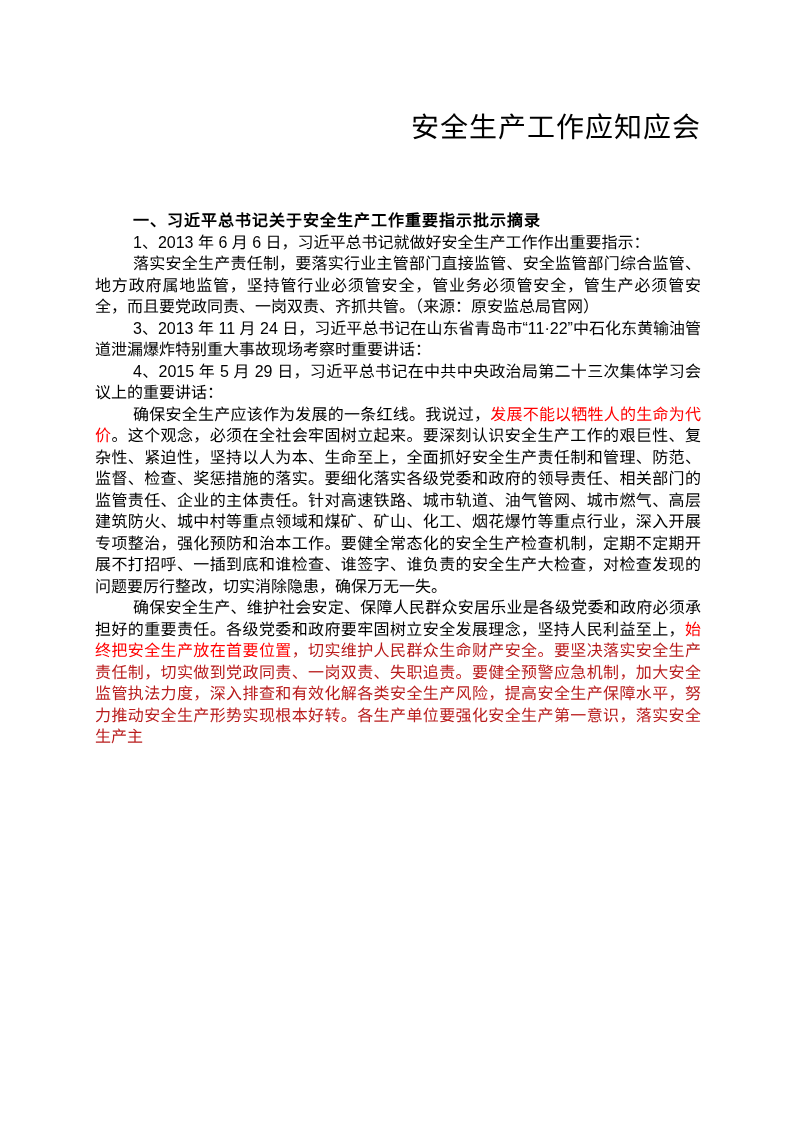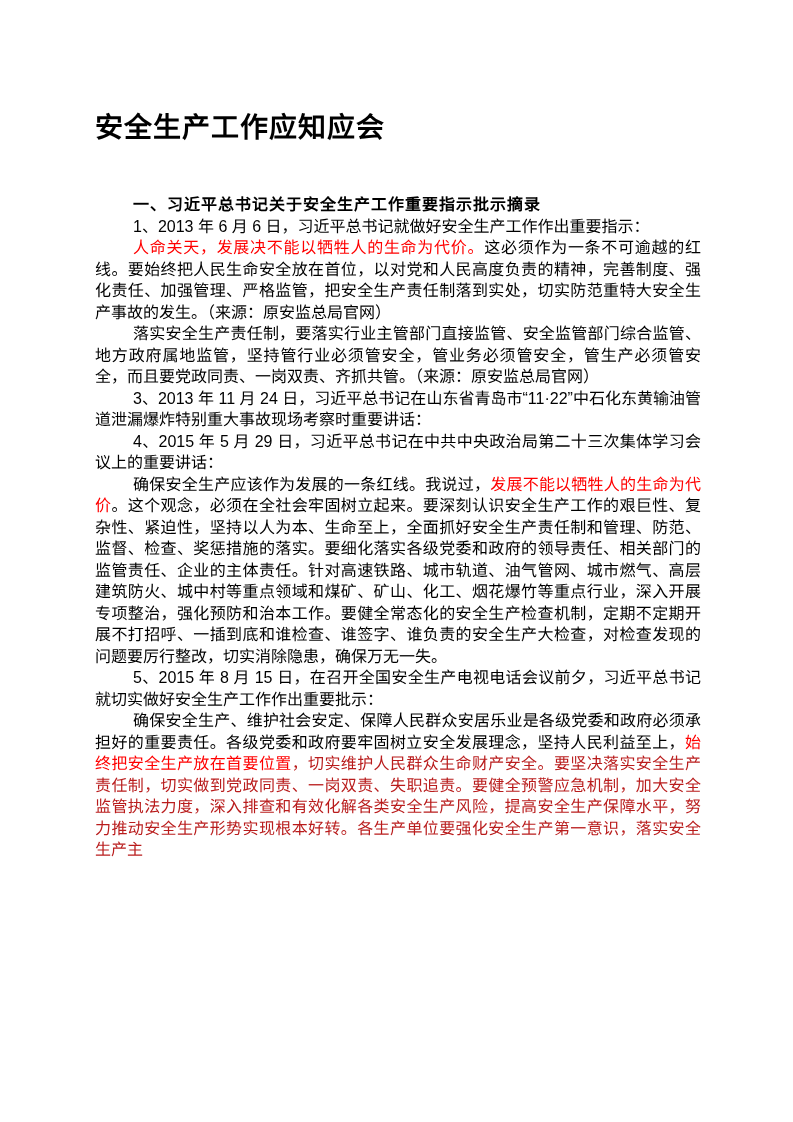--- a/index.html
+++ b/index.html
@@ -13,25 +13,25 @@
     height: 1122px;
     margin: 0 auto;
     background: #ffffff;
     box-sizing: border-box;
     padding: 112px 92px 0 95px;
     overflow: hidden;
     font-family: "Liberation Sans", "DejaVu Sans", sans-serif;
     color: #000000;
   }
   .doc-title {
-    margin: 0 0 50px 0;
+    margin: 0 0 66px 0;
     font-size: 28px;
     line-height: 32px;
-    font-weight: bold;
-    text-align: left;
+    font-weight: normal;
+    text-align: right;
     letter-spacing: 1px;
   }
   .doc-body p.para {
     margin: 0;
     font-size: 16px;
     line-height: 21.5px;
     text-indent: 38px;
     text-align: justify;
     word-break: break-all;
   }
@@ -44,21 +44,19 @@
   }
 </style>
 </head>
 <body>
 
 <main class="page">
   <h1 class="doc-title">安全生产工作应知应会</h1>
   <section id="doc-body" class="doc-body">
       <p class="para heading"><span style="color: rgb(0, 0, 0);">一、习近平总书记关于安全生产工作重要指示批示摘录</span></p>
       <p class="para body"><span style="color: rgb(0, 0, 0);">1、2013 年 6 月 6 日，习近平总书记就做好安全生产工作作出重要指示：</span></p>
-      <p class="para body"><span class="red" style="color: rgb(255, 0, 0);">人命关天，发展决不能以牺牲人的生命为代价。</span><span style="color: rgb(0, 0, 0);">这必须作为一条不可逾越的红线。要始终把人民生命安全放在首位，以对党和人民高度负责的精神，完善制度、强化责任、加强管理、严格监管，把安全生产责任制落到实处，切实防范重特大安全生产事故的发生。（来源：原安监总局官网）</span></p>
       <p class="para body"><span style="color: rgb(0, 0, 0);">落实安全生产责任制，要落实行业主管部门直接监管、安全监管部门综合监管、地方政府属地监管，坚持管行业必须管安全，管业务必须管安全，管生产必须管安全，而且要党政同责、一岗双责、齐抓共管。（来源：原安监总局官网）</span></p>
       <p class="para body"><span style="color: rgb(0, 0, 0);">3、2013 年 11 月 24 日，习近平总书记在山东省青岛市“11·22”中石化东黄输油管道泄漏爆炸特别重大事故现场考察时重要讲话：</span></p>
       <p class="para body"><span style="color: rgb(0, 0, 0);">4、2015 年 5 月 29 日，习近平总书记在中共中央政治局第二十三次集体学习会议上的重要讲话：</span></p>
       <p class="para body"><span style="color: rgb(0, 0, 0);">确保安全生产应该作为发展的一条红线。我说过，</span><span class="red" style="color: rgb(255, 0, 0);">发展不能以牺牲人的生命为代价</span><span style="color: rgb(0, 0, 0);">。这个观念，必须在全社会牢固树立起来。要深刻认识安全生产工作的艰巨性、复杂性、紧迫性，坚持以人为本、生命至上，全面抓好安全生产责任制和管理、防范、监督、检查、奖惩措施的落实。要细化落实各级党委和政府的领导责任、相关部门的监管责任、企业的主体责任。针对高速铁路、城市轨道、油气管网、城市燃气、高层建筑防火、城中村等重点领域和煤矿、矿山、化工、烟花爆竹等重点行业，深入开展专项整治，强化预防和治本工作。要健全常态化的安全生产检查机制，定期不定期开展不打招呼、一插到底和谁检查、谁签字、谁负责的安全生产大检查，对检查发现的问题要厉行整改，切实消除隐患，确保万无一失。</span></p>
-      <p class="para body"><span style="color: rgb(0, 0, 0);">5、2015 年 8 月 15 日，在召开全国安全生产电视电话会议前夕，习近平总书记就切实做好安全生产工作作出重要批示：</span></p>
       <p class="para body"><span style="color: rgb(0, 0, 0);">确保安全生产、维护社会安定、保障人民群众安居乐业是各级党委和政府必须承担好的重要责任。各级党委和政府要牢固树立安全发展理念，坚持人民利益至上，</span><span class="red" style="color: rgb(255, 0, 0);">始终把安全生产放在首要位置</span><span style="color: #b91c1c;">，切实维护人民群众生命财产安全。要坚决落实安全生产责任制，切实做到党政同责、一岗双责、失职追责。要健全预警应急机制，加大安全监管执法力度，深入排查和有效化解各类安全生产风险，提高安全生产保障水平，努力推动安全生产形势实现根本好转。各生产单位要强化安全生产第一意识，落实安全生产主</span></p>
     </section>
 </main>
 
 </body></html>

